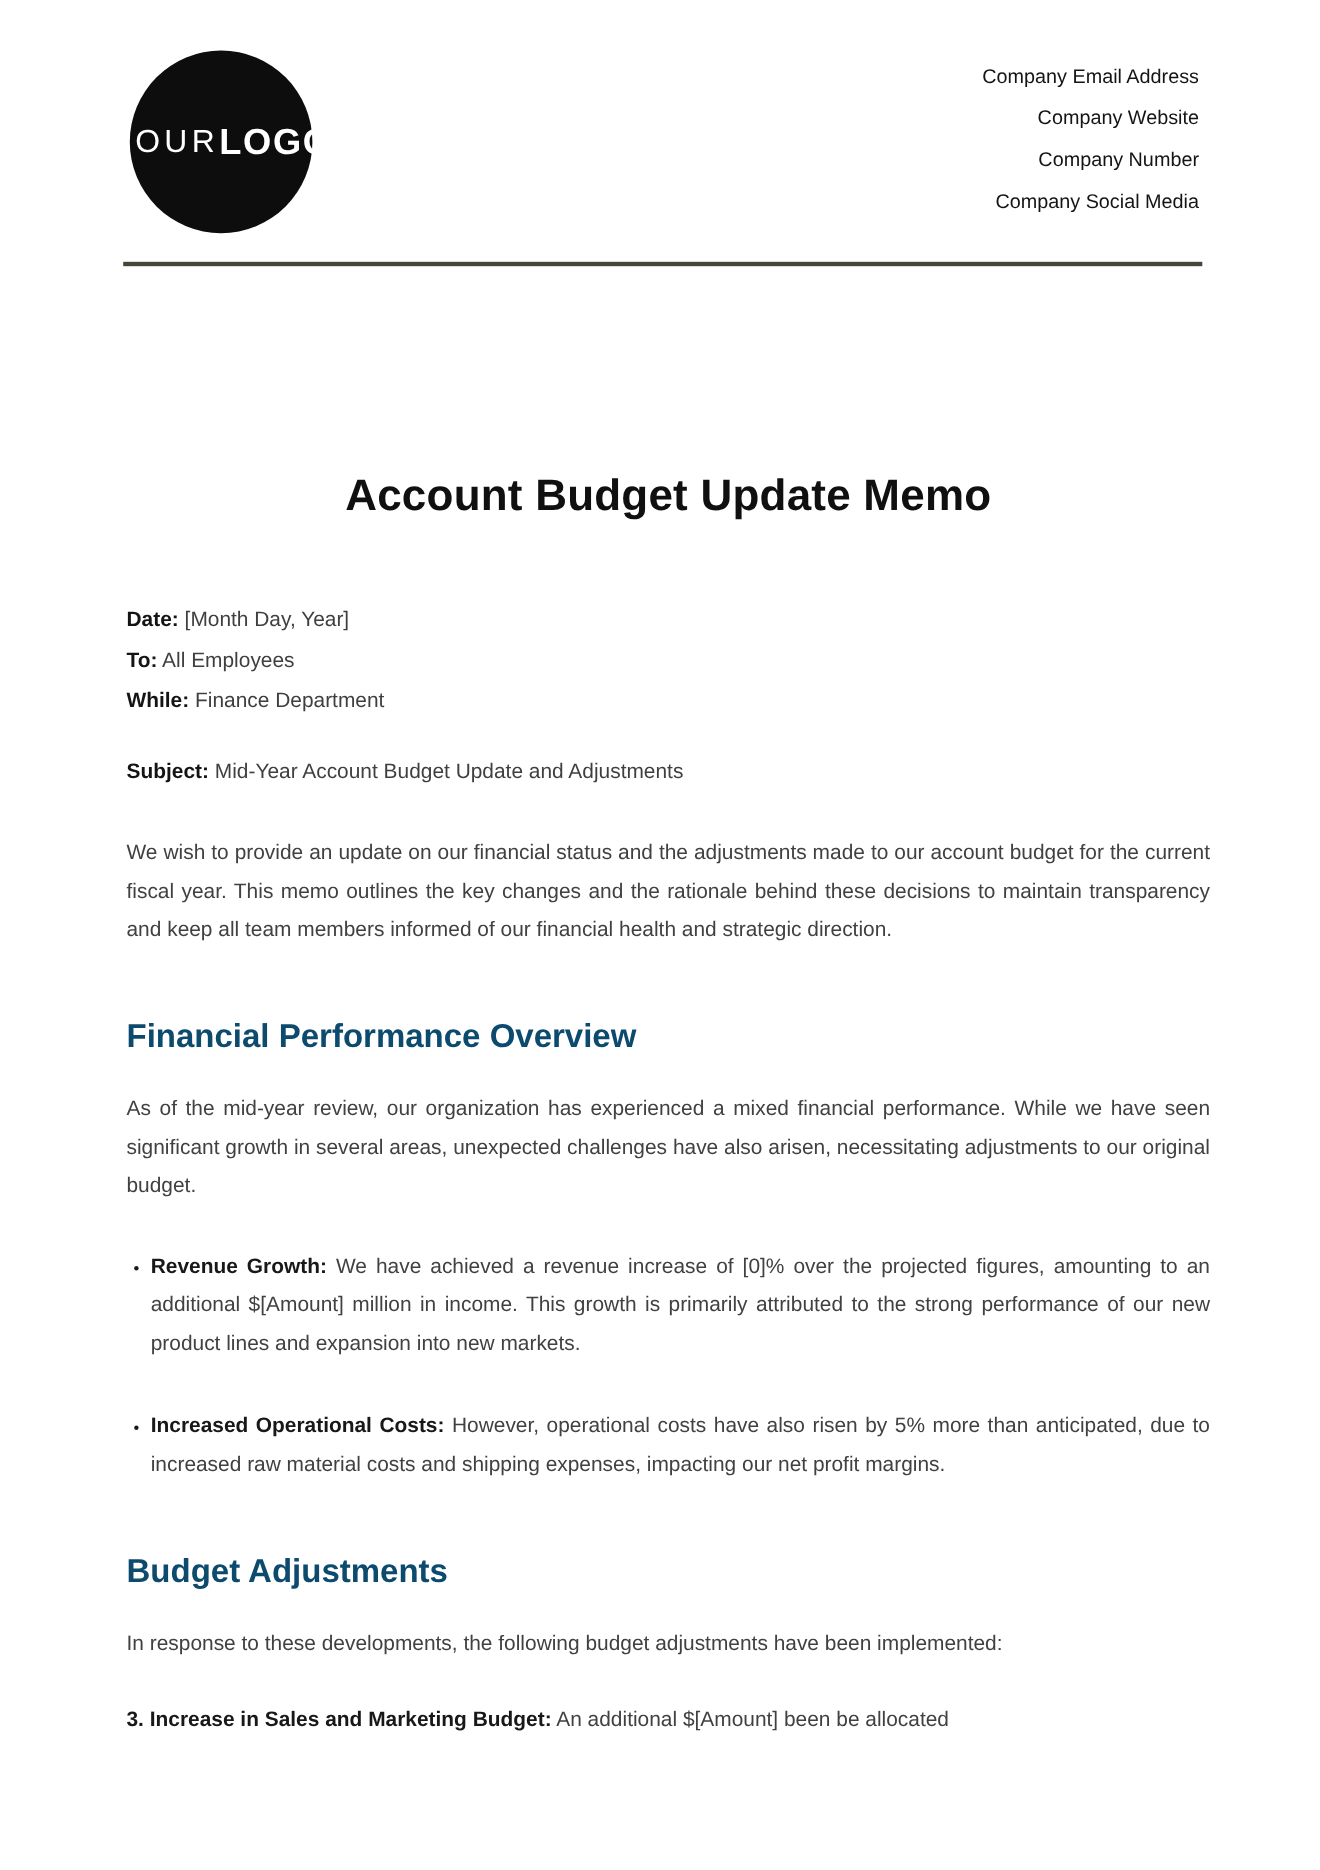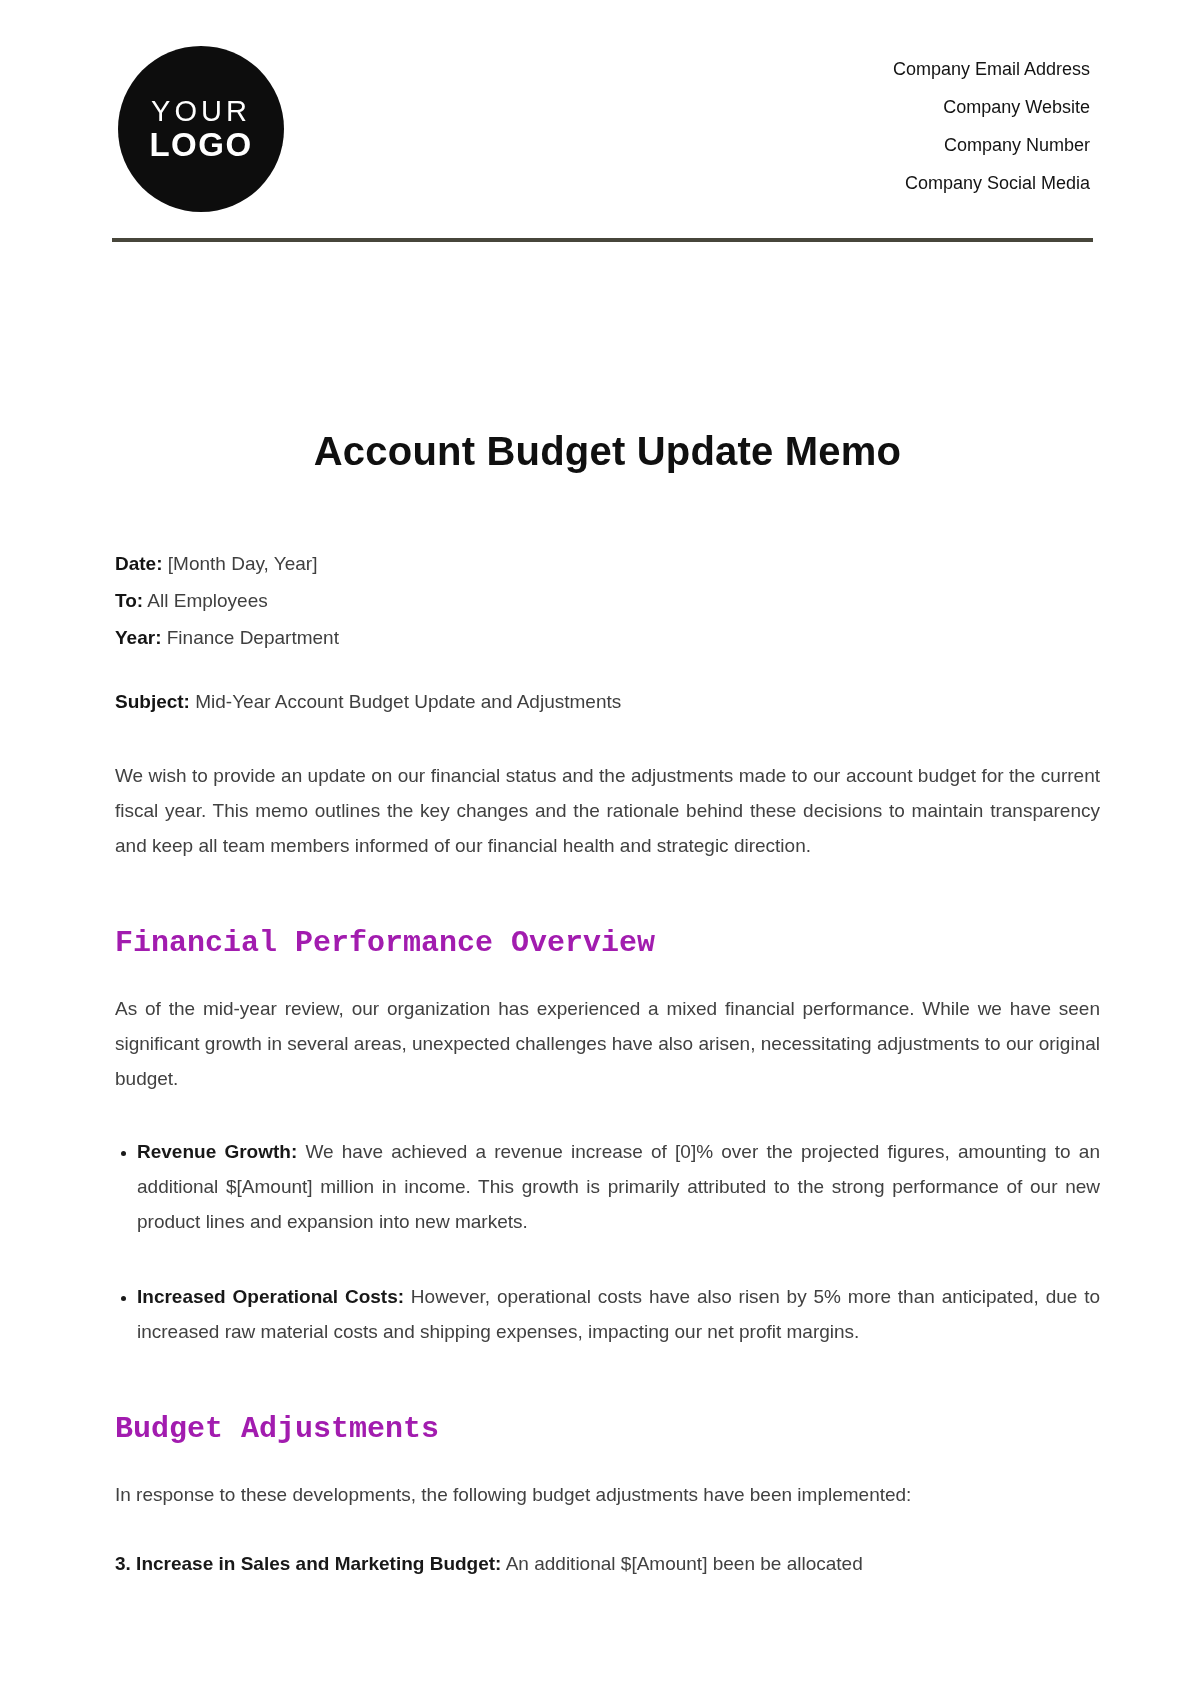--- a/index.html
+++ b/index.html
@@ -19,21 +19,20 @@
     justify-content: space-between;
     align-items: flex-start;
     padding: 46px 110px 0 118px;
   }
   .logo-circle {
     width: 166px;
     height: 166px;
     border-radius: 50%;
     background: #0d0d0d;
     display: flex;
-    flex-direction: column;
     align-items: center;
     justify-content: center;
     color: #ffffff;
     flex: 0 0 auto;
   }
   .logo-your {
     font-size: 29px;
     font-weight: 400;
     letter-spacing: 4px;
     line-height: 32px;
@@ -75,22 +74,21 @@
     font-size: 19px;
     line-height: 35px;
     text-align: justify;
     color: #414141;
   }
   .h2 {
     margin: 60px 0 0 0;
     font-size: 30px;
     line-height: 40px;
     font-weight: 700;
-    color: #a21caf;
-    font-family: Liberation Mono, monospace;
+    color: #0c4a6e;
   }
   .h2 + .para { margin-top: 28px; }
   .bullet-list {
     margin: 38px 0 0 0;
     padding: 0 0 0 22px;
     list-style: disc outside;
   }
   .bullet-list li {
     font-size: 19px;
     line-height: 35px;
@@ -134,21 +132,21 @@
     <h1 class="doc-title">Account Budget Update Memo</h1>
 
     <div class="meta">
       <div>
         <span class="lead">Date:</span><span> [Month Day, Year]</span>
       </div>
       <div>
         <span class="lead">To:</span><span> All Employees</span>
       </div>
       <div>
-        <span class="lead">Year:</span><span> Finance Department</span>
+        <span class="lead">While:</span><span> Finance Department</span>
       </div>
     </div>
 
     <div class="subject">
       <span class="lead">Subject:</span><span> Mid-Year Account Budget Update and Adjustments</span>
     </div>
 
     <p class="para">We wish to provide an update on our financial status and the adjustments made to our account budget for the current fiscal year. This memo outlines the key changes and the rationale behind these decisions to maintain transparency and keep all team members informed of our financial health and strategic direction.</p>
 
     <h2 class="h2">Financial Performance Overview</h2>

